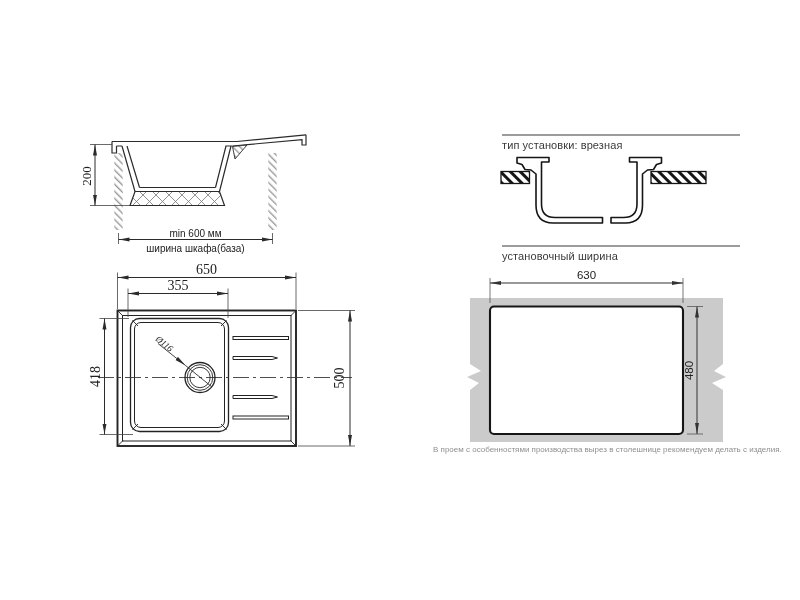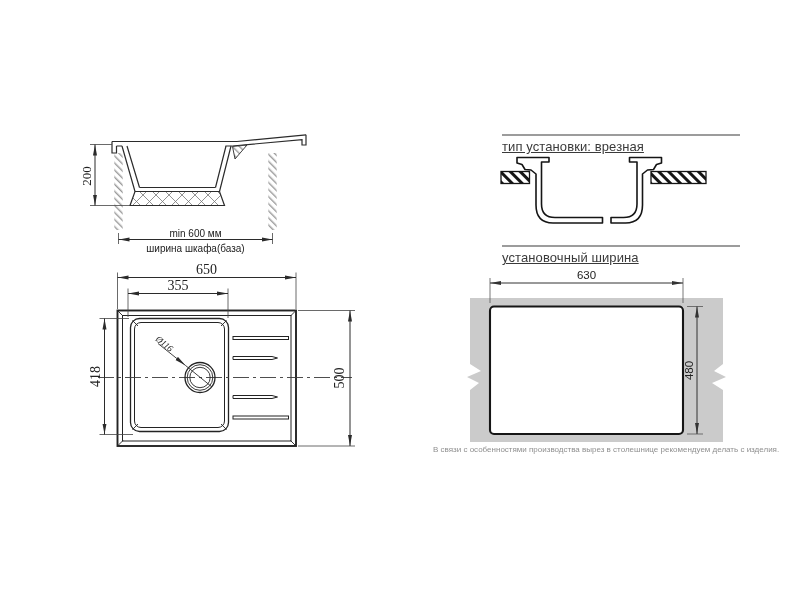--- a/index.html
+++ b/index.html
@@ -1,20 +1,20 @@
 <!DOCTYPE html>
 <html><head>
 <meta charset="utf-8">
 <style>
   html,body{margin:0;padding:0;background:#fff;}
   #canvas{position:relative;width:800px;height:600px;background:#ffffff;overflow:hidden;
           font-family:"Liberation Sans",sans-serif;}
   .fig{position:absolute;}
   .heading{position:absolute;width:238px;border-top:2px solid #9c9c9c;padding-top:3px;
-           font-size:13px;color:#3a3a3a;letter-spacing:.1px;text-decoration:underline;}
+           font-size:11px;color:#3a3a3a;letter-spacing:.1px;}
   .note{position:absolute;font-size:8px;color:#8f8f8f;white-space:nowrap;}
   svg{display:block;overflow:visible;}
   text{font-family:"Liberation Sans",sans-serif;fill:#222;}
   .dimserif{font-family:"Liberation Serif",serif;font-size:14px;}
   .dimserif-sm{font-family:"Liberation Serif",serif;font-size:13px;}
   .dimsans{font-size:11.5px;}
   .lbl{font-size:10px;fill:#222;}
   .drainlbl{font-family:"Liberation Serif",serif;font-style:italic;font-size:9px;}
 </style>
 </head>
@@ -177,15 +177,15 @@
       <text class="dimsans" x="586.5" y="279" text-anchor="middle">630</text>
     </g>
 
     <g>
       <path d="M687,306.5 H703 M687,434 H703" stroke="#555" stroke-width="0.8" fill="none"></path>
       <line x1="697" y1="306.5" x2="697" y2="434" stroke="#333" stroke-width="1" marker-start="url(#arrCO)" marker-end="url(#arrCO)"></line>
       <text class="dimsans" text-anchor="middle" transform="translate(692.5,370.5) rotate(-90)">480</text>
     </g>
   </svg>
 
-  <div class="note" style="left:433px;top:445px">В связи с особенностями производства вырез в столешнице рекомендуем делать с изделия.</div>
+  <div class="note" style="left:433px;top:445px">В проем с особенностями производства вырез в столешнице рекомендуем делать с изделия.</div>
 
 </div>
 
 </body></html>

